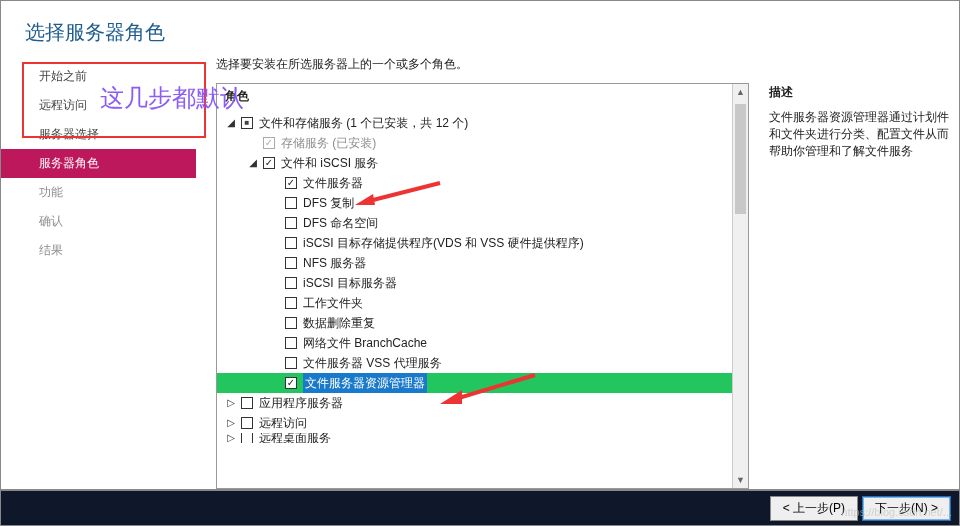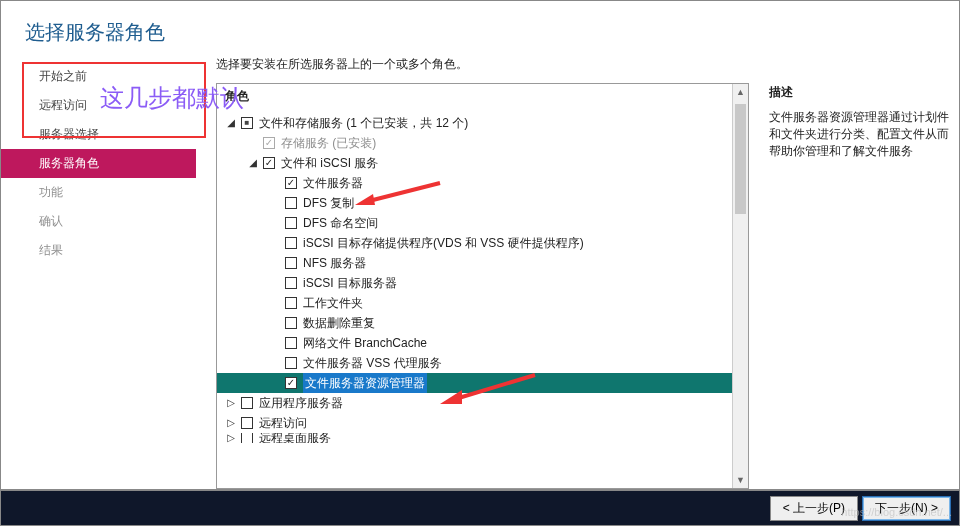--- a/index.html
+++ b/index.html
@@ -103,21 +103,21 @@
     .cb.checked::before { content:"✓"; color:#222; line-height:10px;}
     .cb.mixed { background: #fff;}
     .cb.mixed::before { content:"■"; color:#444; font-size:8px;}
     .cb.disabled { border-color:#aaa;}
     .cb.disabled.checked::before{color:#aaa;}
     .nlabel { color:#222;}
     .nlabel.disabled{color:#8e8e8e;}
     .hl {
       background:#1979ca; color:#fff; padding:0 2px;
     }
-    .hlrow { background:#0f766e;}
+    .hlrow { background:#22c55e;}
     .right {
       width: 200px;
       padding: 28px 4px 0 10px;
     }
     .right h3{
       font-size:12px; font-weight:bold; margin-bottom:8px;
     }
     .right p{font-size:12px; color:#222; line-height:1.4;}
 
     .footer {

